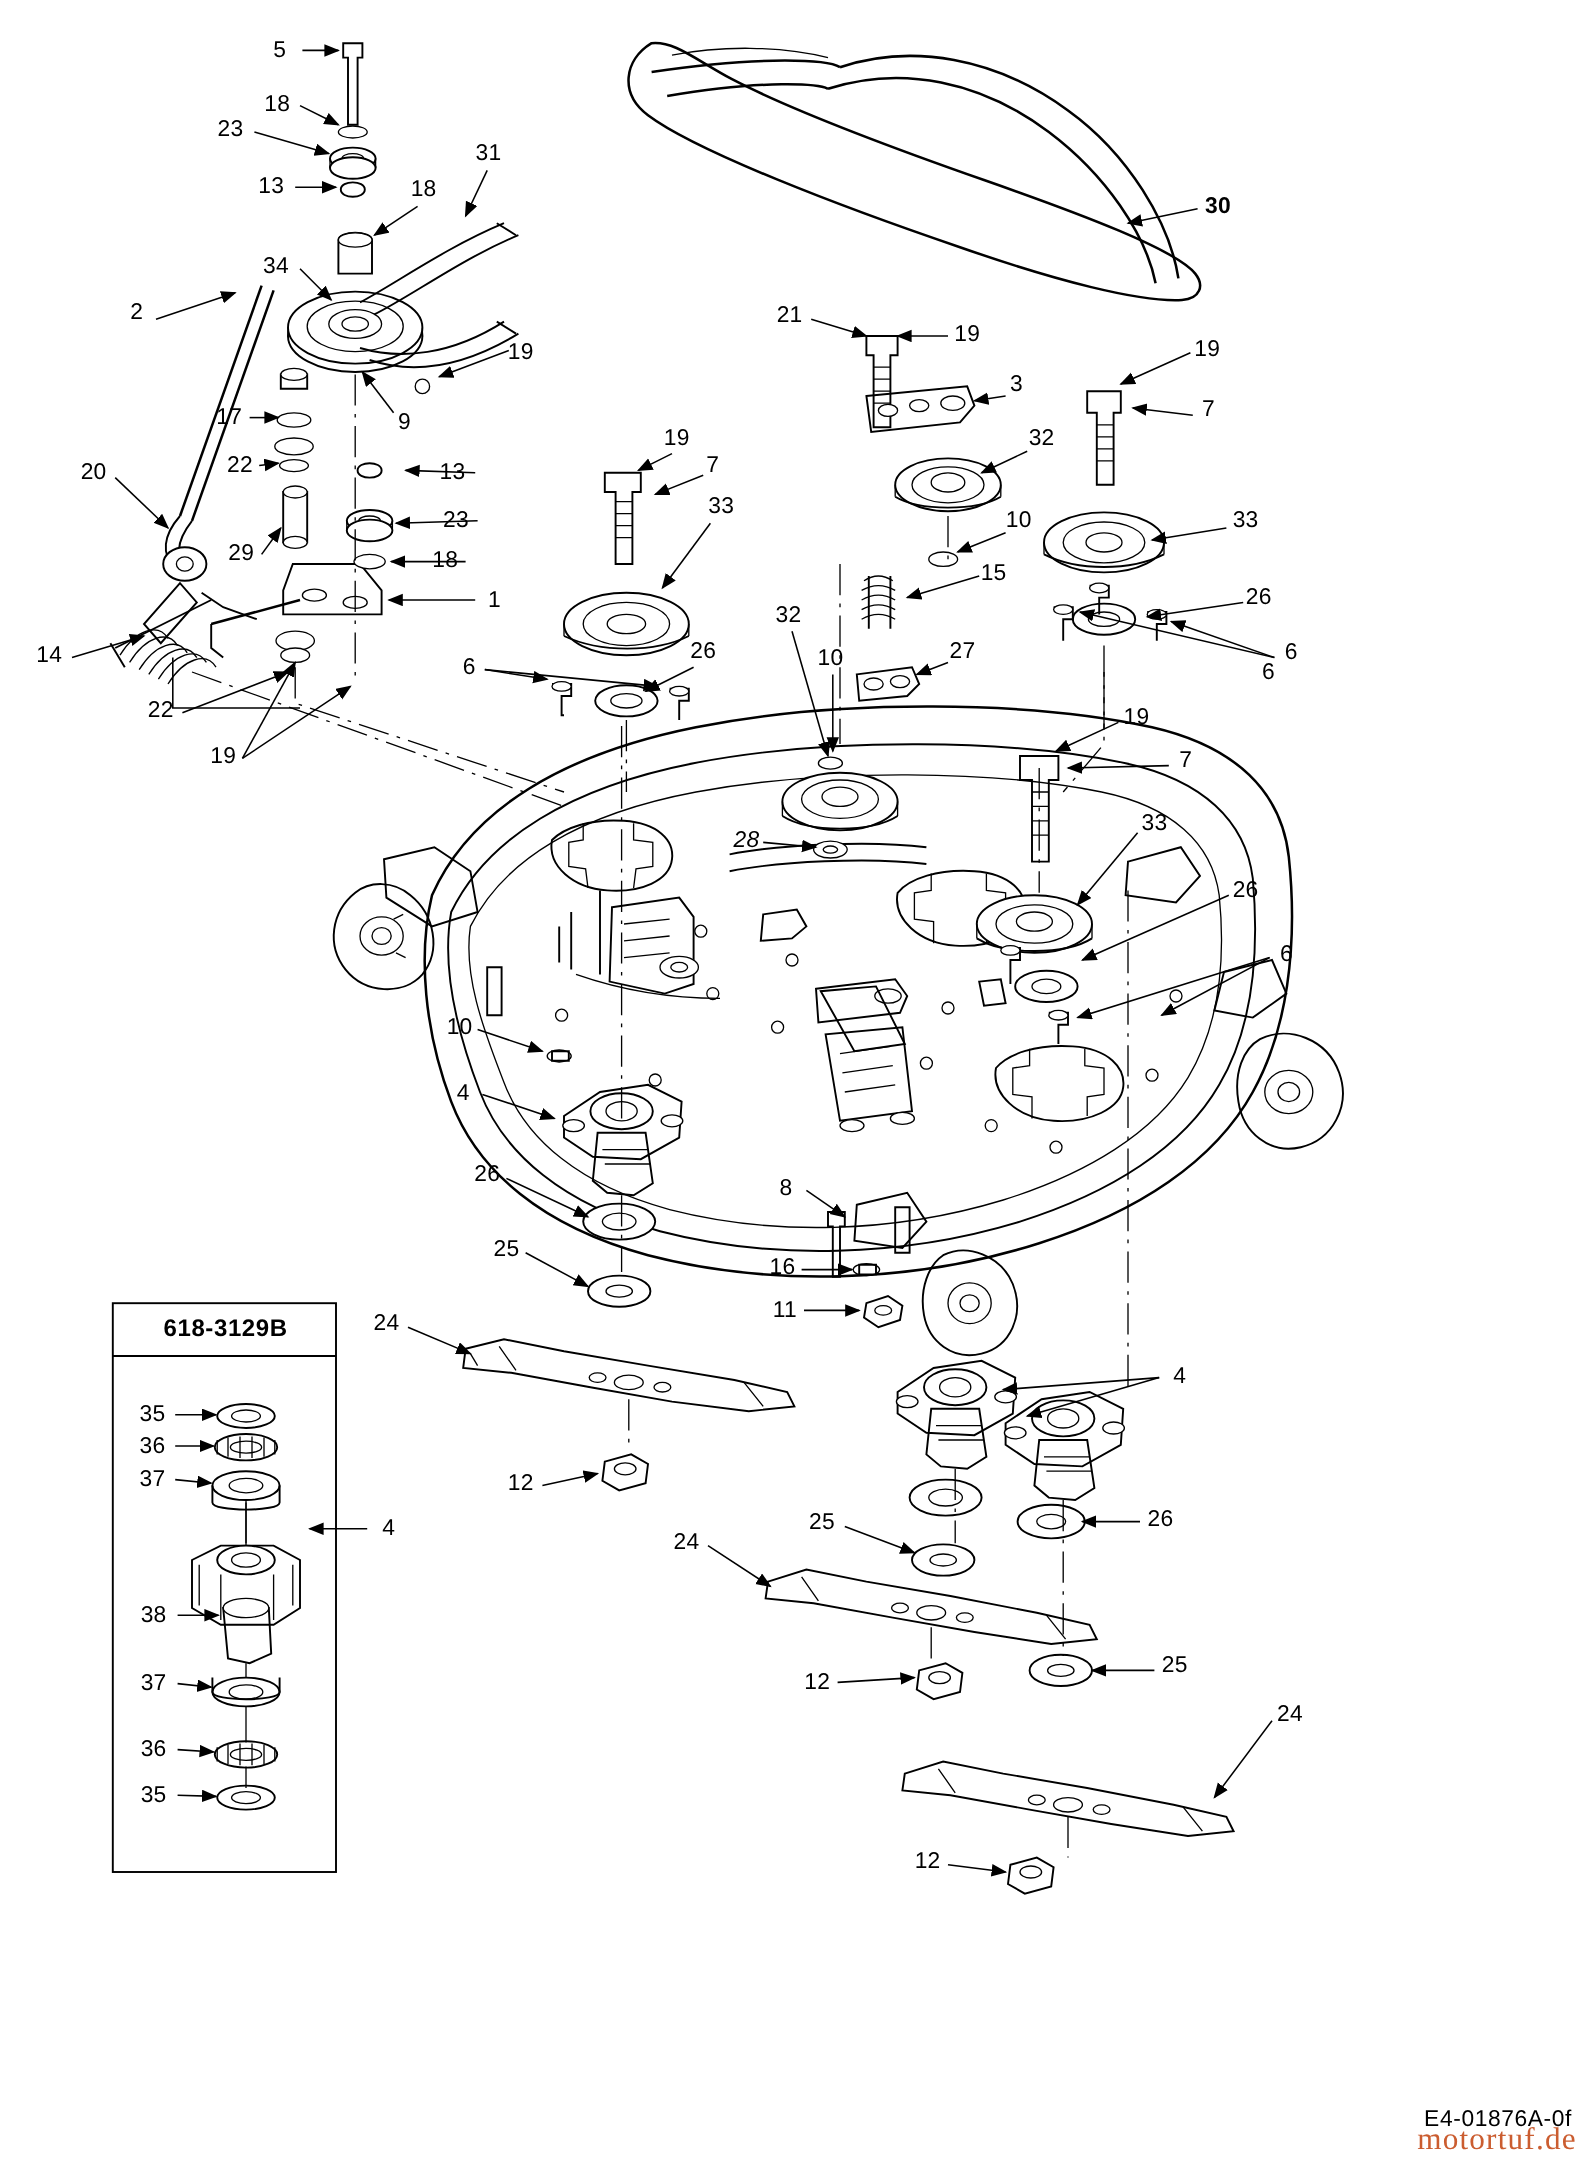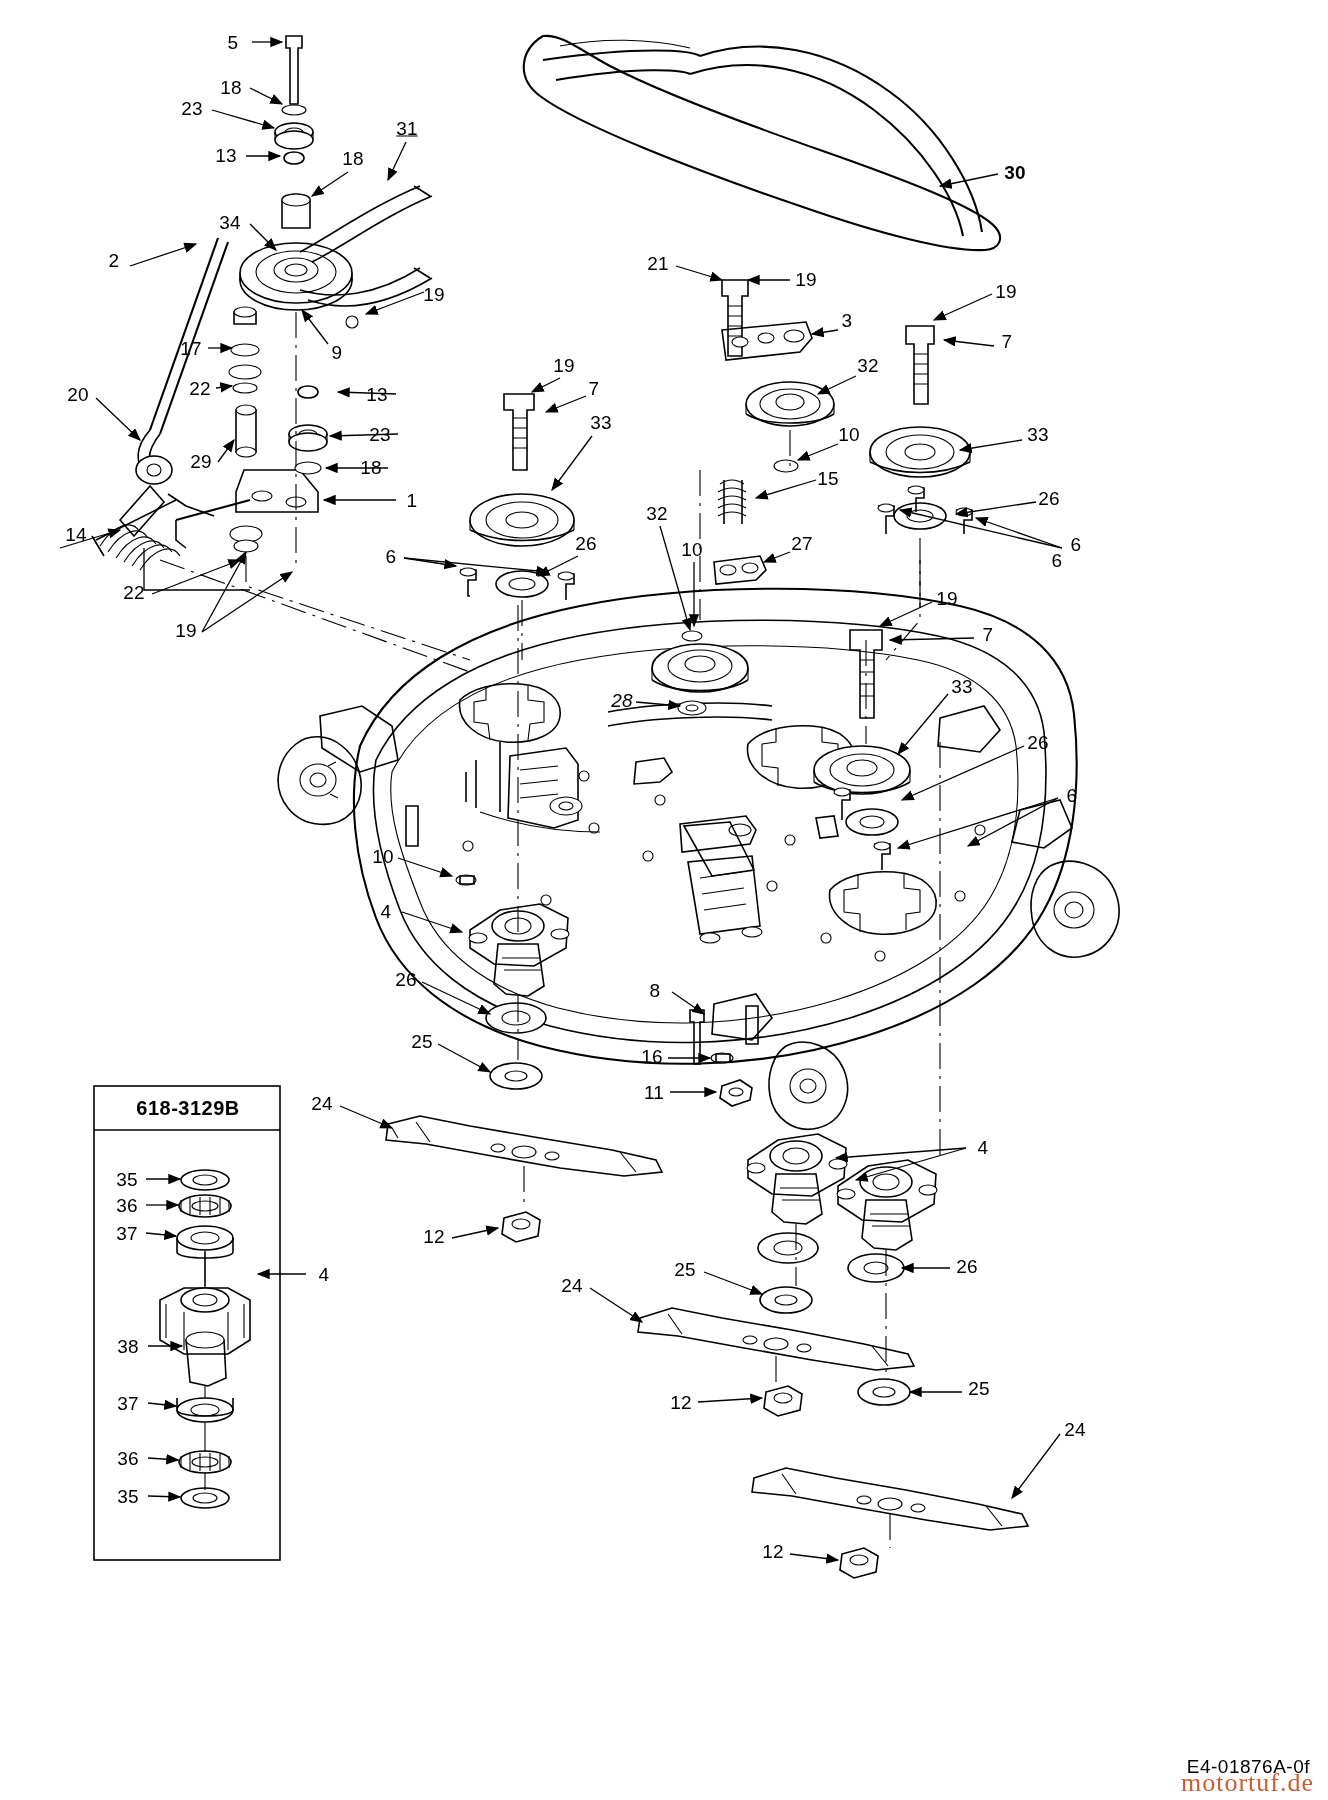--- a/index.html
+++ b/index.html
@@ -534,30 +534,30 @@
     <path class="lead" marker-end="url(#arrow)" d="M148,1458 L178,1460"></path>
     <path class="lead" marker-end="url(#arrow)" d="M148,1496 L180,1497"></path>
     <path class="lead" marker-end="url(#arrow)" d="M306,1274 L258,1274"></path>
   </svg>
 
   <div class="callout" style="left:233px; top:42px;">5</div>
   <div class="callout" style="left:231px; top:87px;">18</div>
   <div class="callout" style="left:192px; top:108px;">23</div>
   <div class="callout" style="left:226px; top:155px;">13</div>
   <div class="callout" style="left:353px; top:158px;">18</div>
-  <div class="callout" style="left:407px; top:128px;text-decoration:underline;">31</div>
+  <div class="callout" style="left:407px; top:128px;">31</div>
   <div class="callout" style="left:230px; top:222px;">34</div>
   <div class="callout" style="left:114px; top:260px;">2</div>
   <div class="callout" style="left:434px; top:294px;">19</div>
   <div class="callout" style="left:337px; top:352px;">9</div>
   <div class="callout" style="left:191px; top:348px;">17</div>
   <div class="callout" style="left:200px; top:388px;">22</div>
   <div class="callout" style="left:78px;  top:394px;">20</div>
   <div class="callout" style="left:201px; top:461px;">29</div>
-  <div class="callout" style="left:41px;  top:534px;margin-left:35px;">14</div>
+  <div class="callout" style="left:41px;  top:546px;">14</div>
   <div class="callout" style="left:134px; top:592px;">22</div>
   <div class="callout" style="left:186px; top:630px;">19</div>
   <div class="callout" style="left:377px; top:394px;">13</div>
   <div class="callout" style="left:380px; top:434px;">23</div>
   <div class="callout" style="left:371px; top:467px;">18</div>
   <div class="callout" style="left:412px; top:500px;">1</div>
   <div class="callout" style="left:564px; top:365px;">19</div>
   <div class="callout" style="left:594px; top:388px;">7</div>
   <div class="callout" style="left:601px; top:422px;">33</div>
   <div class="callout" style="left:391px; top:556px;">6</div>

